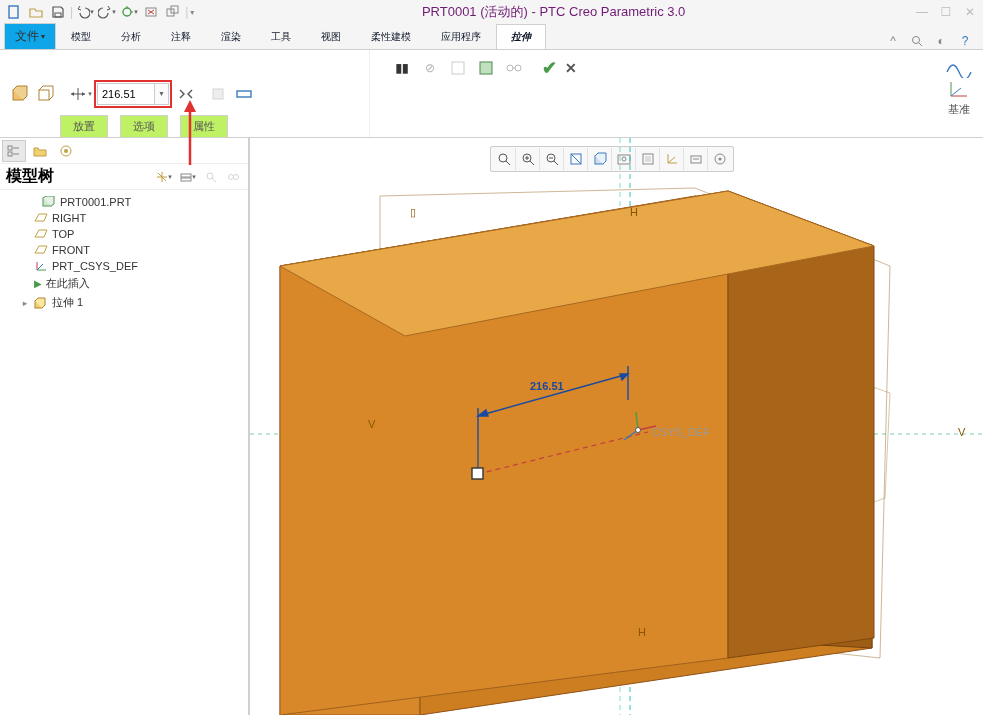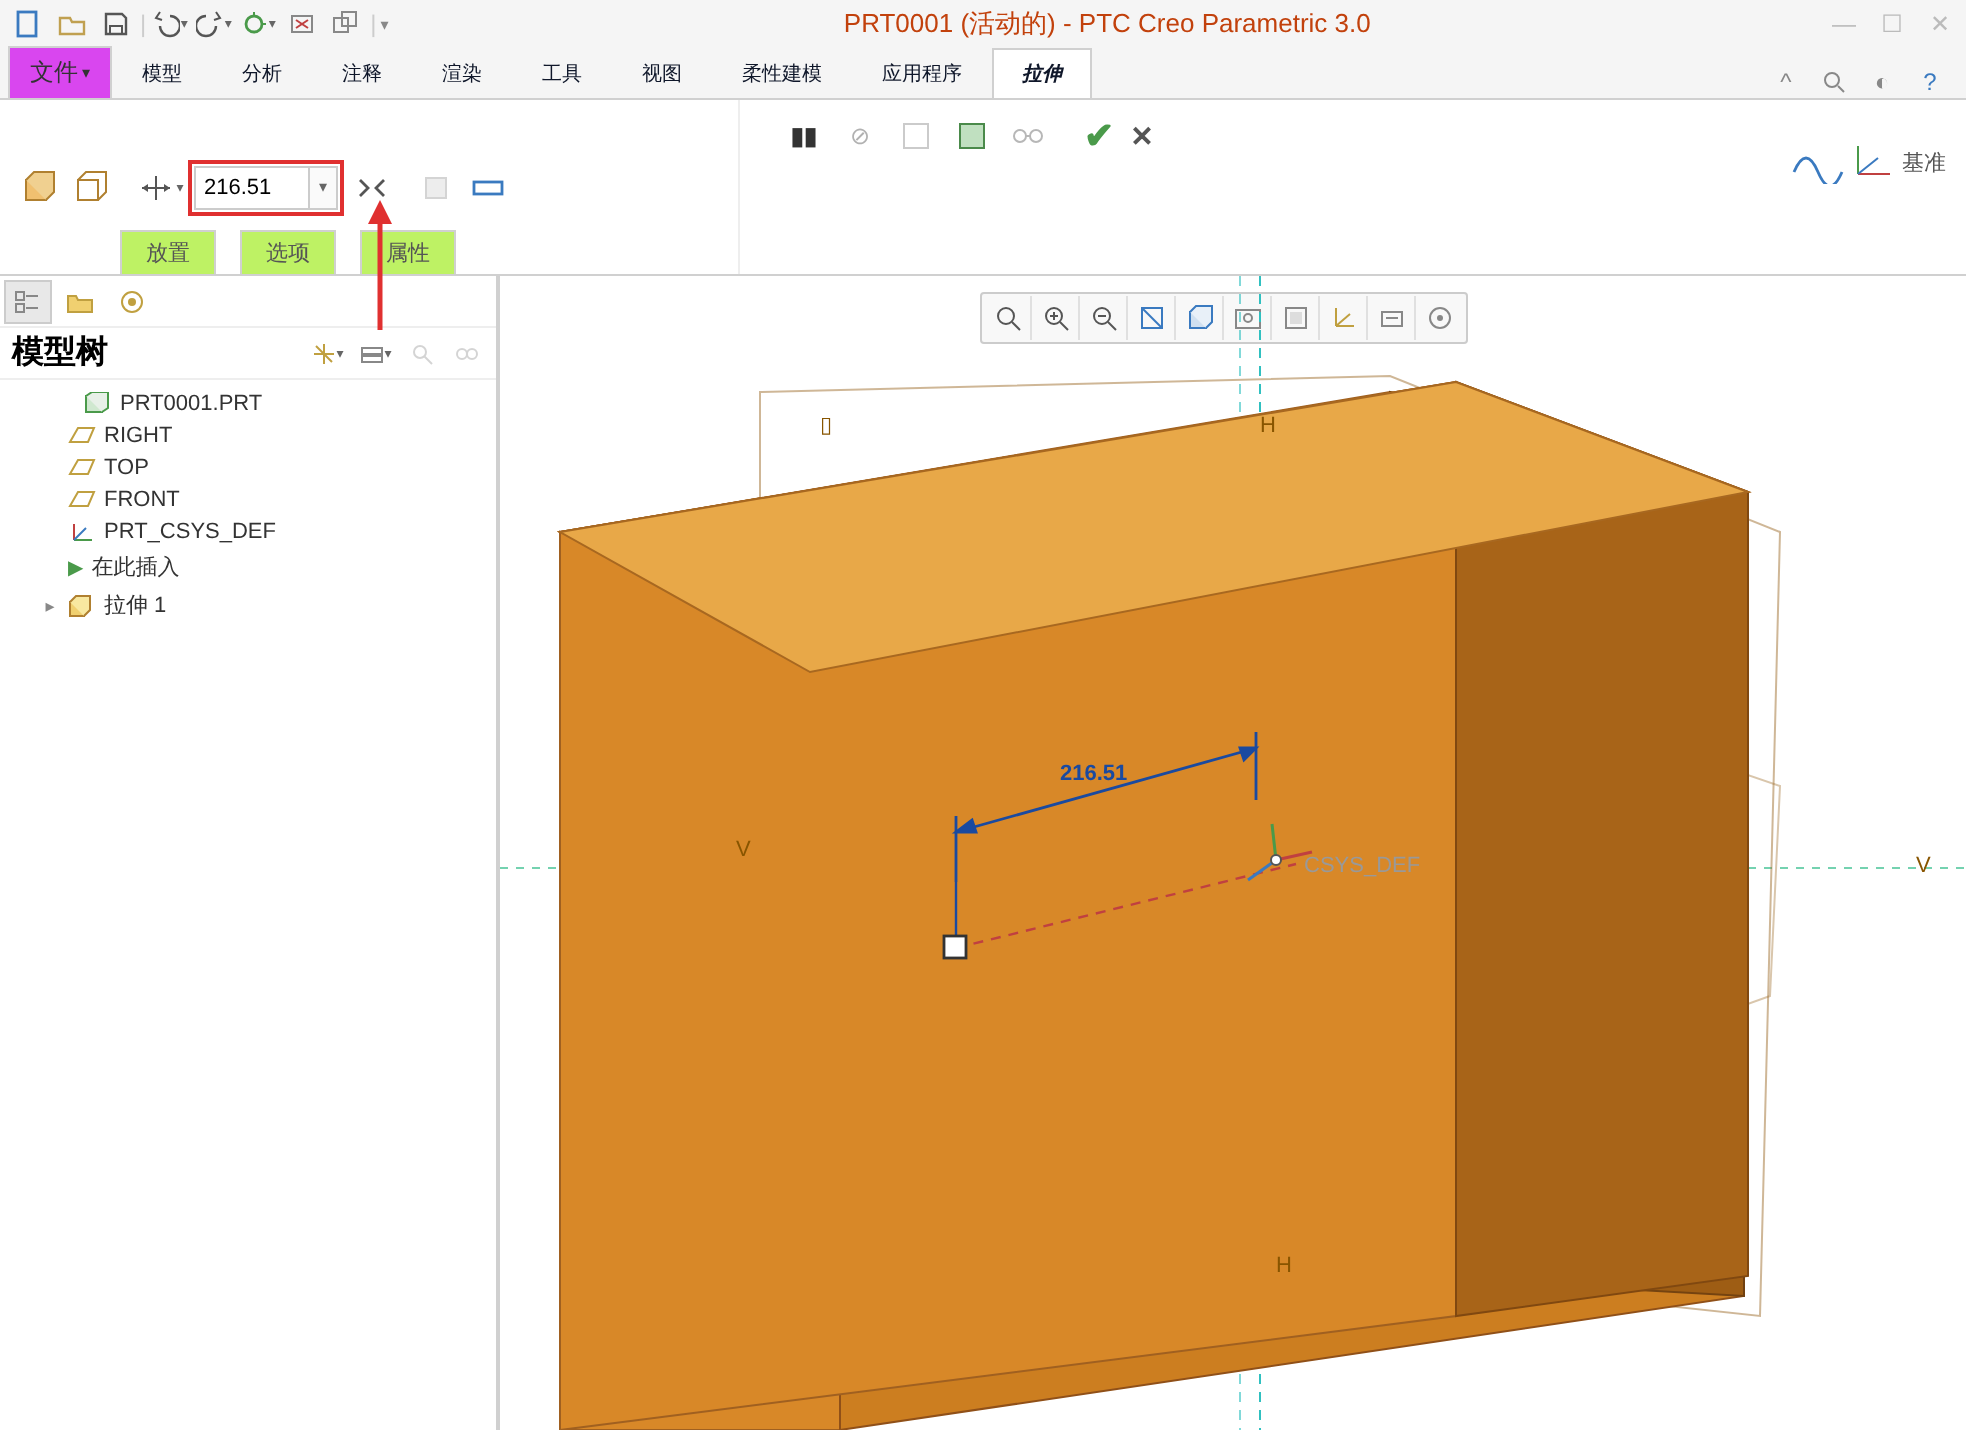--- a/index.html
+++ b/index.html
@@ -1,43 +1,43 @@
 <!DOCTYPE html>
 <html><head>
 <meta charset="utf-8">
 <style>
 * { box-sizing: border-box; margin: 0; padding: 0; font-family: "Microsoft YaHei", sans-serif; }
 body { width: 983px; height: 715px; background: #f5f5f5; overflow: hidden; font-size: 12px; }
 
 .titlebar { height: 24px; background: #f5f5f5; display: flex; align-items: center; padding: 0 4px; }
 .qat { display: flex; gap: 2px; align-items: center; }
 .qat-btn { width: 20px; height: 20px; display: flex; align-items: center; justify-content: center; cursor: pointer; }
-.title-text { flex: 1; text-align: center; color: #c2410c; font-size: 13px; }
+.title-text { flex: 1; text-align: center; color: #701a75; font-size: 13px; }
 .win-controls { display: flex; gap: 6px; }
 .win-btn { width: 18px; height: 18px; display: flex; align-items: center; justify-content: center; color: #bbb; cursor: pointer; }
 
 .ribbon-tabs { height: 26px; display: flex; align-items: flex-end; padding-left: 4px; gap: 0; border-bottom: 1px solid #d0d0d0; background: #f5f5f5; }
-.file-btn { background: #d946ef; border: 1px solid #d0d0d0; border-bottom: none; padding: 4px 10px; font-size: 12px; color: #333; cursor: pointer; display: flex; align-items: center; gap: 2px; }
+.file-btn { background: #0ea5e9; border: 1px solid #d0d0d0; border-bottom: none; padding: 4px 10px; font-size: 12px; color: #333; cursor: pointer; display: flex; align-items: center; gap: 2px; }
 .ribbon-tab { padding: 5px 14px; font-size: 10px; color: #0f172a; cursor: pointer; border: 1px solid transparent; border-bottom: none; }
 .ribbon-tab.active { background: #fff; border-color: #d0d0d0; font-style: italic; font-weight: bold; }
 .ribbon-tab.feature-group { font-style: italic; }
 .help-icons { margin-left: auto; display: flex; gap: 8px; padding-right: 10px; align-items: center; }
 .help-ico { width: 16px; height: 16px; cursor: pointer; color: #888; display:flex; align-items:center; justify-content:center; }
 
 .ribbon-panel { height: 88px; background: #fff; border-bottom: 1px solid #d0d0d0; display: flex; position: relative; }
 .ribbon-group { display: flex; flex-direction: column; padding: 4px 8px; border-right: 1px solid #eee; }
 .ribbon-group-row { display: flex; align-items: center; gap: 2px; flex: 1; }
 .ico-btn { width: 24px; height: 24px; display: flex; align-items: center; justify-content: center; cursor: pointer; color: #666; }
 .depth-input { width: 58px; height: 22px; border: 1px solid #ccc; padding: 0 4px; font-size: 11px; background: #fff; }
 .depth-input-wrap { border: 2px solid #e03030; padding: 1px; display: inline-flex; }
 .dropdown-arrow { width: 14px; height: 22px; border: 1px solid #ccc; border-left: none; background: #fafafa; display: inline-flex; align-items: center; justify-content: center; font-size: 8px; color: #666; cursor: pointer; }
 
 .tab-slides { position: absolute; bottom: 0; left: 60px; display: flex; gap: 12px; }
 .slide-tab { padding: 3px 12px; font-size: 11px; color: #555; border: 1px solid #d0d0d0; border-bottom: none; background: #bef264; cursor: pointer; }
-.right-controls { position: absolute; right: 10px; top: 20px; display: flex; flex-direction: row; align-items: center; gap: 2px; }
+.right-controls { position: absolute; right: 10px; top: 6px; display: flex; flex-direction: column; align-items: center; gap: 2px; }
 
 .main-area { display: flex; height: calc(100% - 138px); }
 .tree-panel { width: 250px; background: #fff; border-right: 2px solid #d0d0d0; display: flex; flex-direction: column; }
 .tree-tabs { height: 26px; display: flex; align-items: center; padding: 2px; gap: 2px; border-bottom: 1px solid #eee; }
 .tree-tab-ico { width: 24px; height: 22px; display: flex; align-items: center; justify-content: center; cursor: pointer; }
 .tree-tab-ico.active { background: #e8e8e8; border: 1px solid #ccc; }
 .tree-header { height: 26px; display: flex; align-items: center; padding: 0 6px; border-bottom: 1px solid #eee; gap: 4px; }
 .tree-title { font-size: 16px; font-weight: bold; }
 .tree-toolbar { margin-left: auto; display: flex; gap: 4px; }
 .tree-body { flex: 1; padding: 4px 6px; overflow: auto; }

